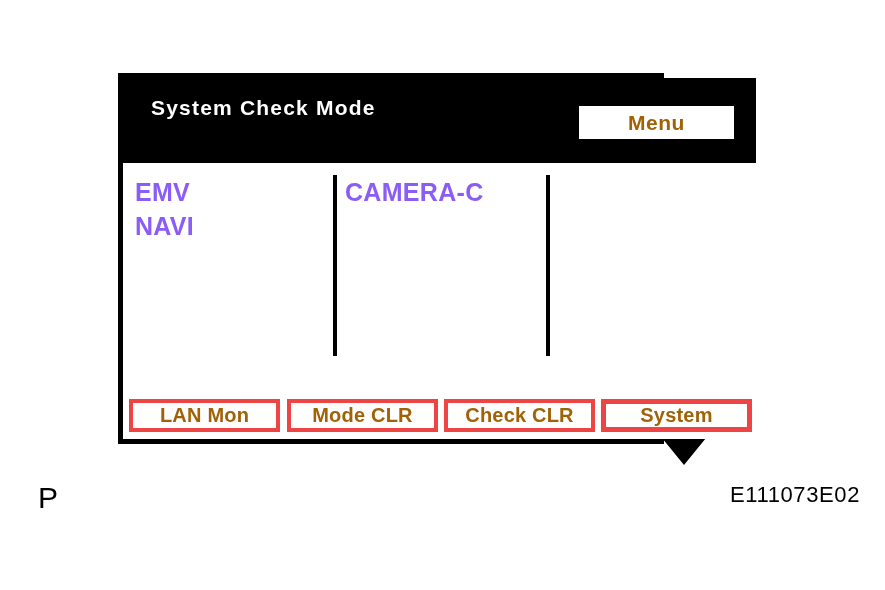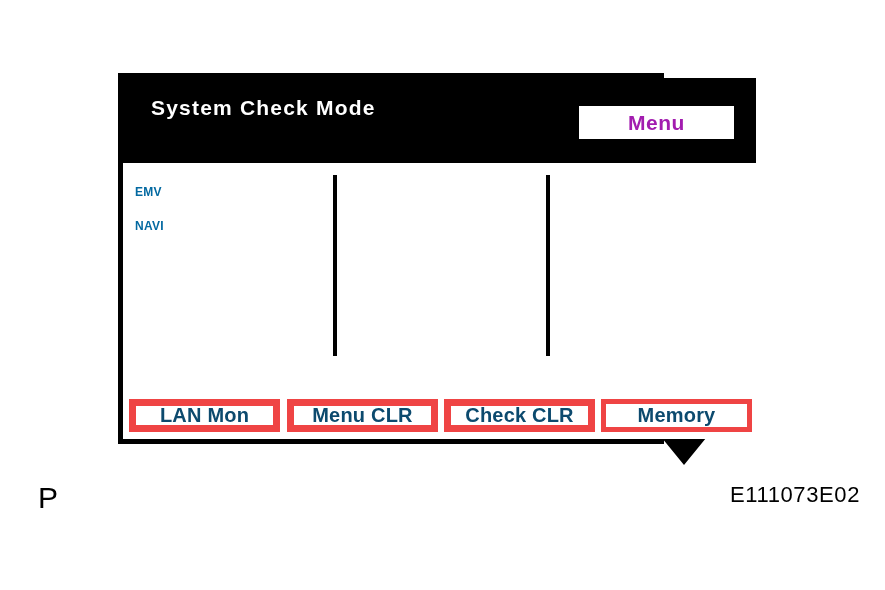--- a/index.html
+++ b/index.html
@@ -46,21 +46,21 @@
     letter-spacing: 1.2px;
     white-space: nowrap;
   }
   #menu-button {
     position: absolute;
     left: 456px;
     top: 28px;
     width: 155px;
     height: 33px;
     background: #ffffff;
-    color: #a21caf;
+    color: #a16207;
     font-size: 21px;
     font-weight: bold;
     letter-spacing: 0.5px;
     display: flex;
     align-items: center;
     justify-content: center;
     box-sizing: border-box;
   }
 
   
@@ -89,23 +89,23 @@
     position: absolute;
     top: 14px;
   }
   #column-1 { left: 12px;  width: 190px; }
   #column-2 { left: 222px; width: 190px; }
   #column-3 { left: 435px; width: 190px; }
 
   .list-item {
     height: 34px;
     line-height: 30px;
-    font-size: 12px;
-    font-weight: bold;
-    color: #0369a1;
+    font-size: 25px;
+    font-weight: bold;
+    color: #8b5cf6;
     letter-spacing: 0.3px;
     white-space: nowrap;
   }
 
   
   #down-arrow {
     position: absolute;
     left: 530px;
     top: 226px;
     width: 62px;
@@ -119,22 +119,22 @@
     top: 311px;
     width: 633px;
     height: 50px;
     background: #ffffff;
   }
   .bar-button {
     position: absolute;
     top: 10px;
     height: 33px;
     background: #ffffff;
-    color: #0c4a6e;
-    border: 7px solid #ef4444;
+    color: #a16207;
+    border: 4px solid #ef4444;
     box-sizing: border-box;
     display: flex;
     align-items: center;
     justify-content: center;
     font-size: 20px;
     font-weight: bold;
     letter-spacing: 0.2px;
     white-space: nowrap;
   }
   #button-lan-mon   { left: 6px;   width: 151px; }
@@ -174,32 +174,35 @@
   <div id="screen-body">
 
     <div class="col-divider" id="divider-1"></div>
     <div class="col-divider" id="divider-2"></div>
 
     <div class="item-column" id="column-1">
       <div class="list-item">EMV</div>
       <div class="list-item">NAVI</div>
     </div>
 
+    <div class="item-column" id="column-2">
+      <div class="list-item">CAMERA-C</div>
+    </div>
 
     <div class="item-column" id="column-3"></div>
 
     <svg id="down-arrow" viewBox="0 0 62 76">
       <polygon points="18,0 44,0 44,38 62,38 31,76 0,38 18,38" fill="#000000"></polygon>
     </svg>
   </div>
 
   <div id="button-bar">
     <div class="bar-button" id="button-lan-mon">LAN Mon</div>
-    <div class="bar-button" id="button-code-clr">Menu CLR</div>
+    <div class="bar-button" id="button-code-clr">Mode CLR</div>
     <div class="bar-button" id="button-memory-clr">Check CLR</div>
-    <div class="bar-button" id="button-recheck">Memory</div>
+    <div class="bar-button" id="button-recheck">System</div>
   </div>
 
 </div>
 
 <div id="caption-left">P</div>
 
 <div id="caption-code">E111073E02</div>
 
 </body></html>

